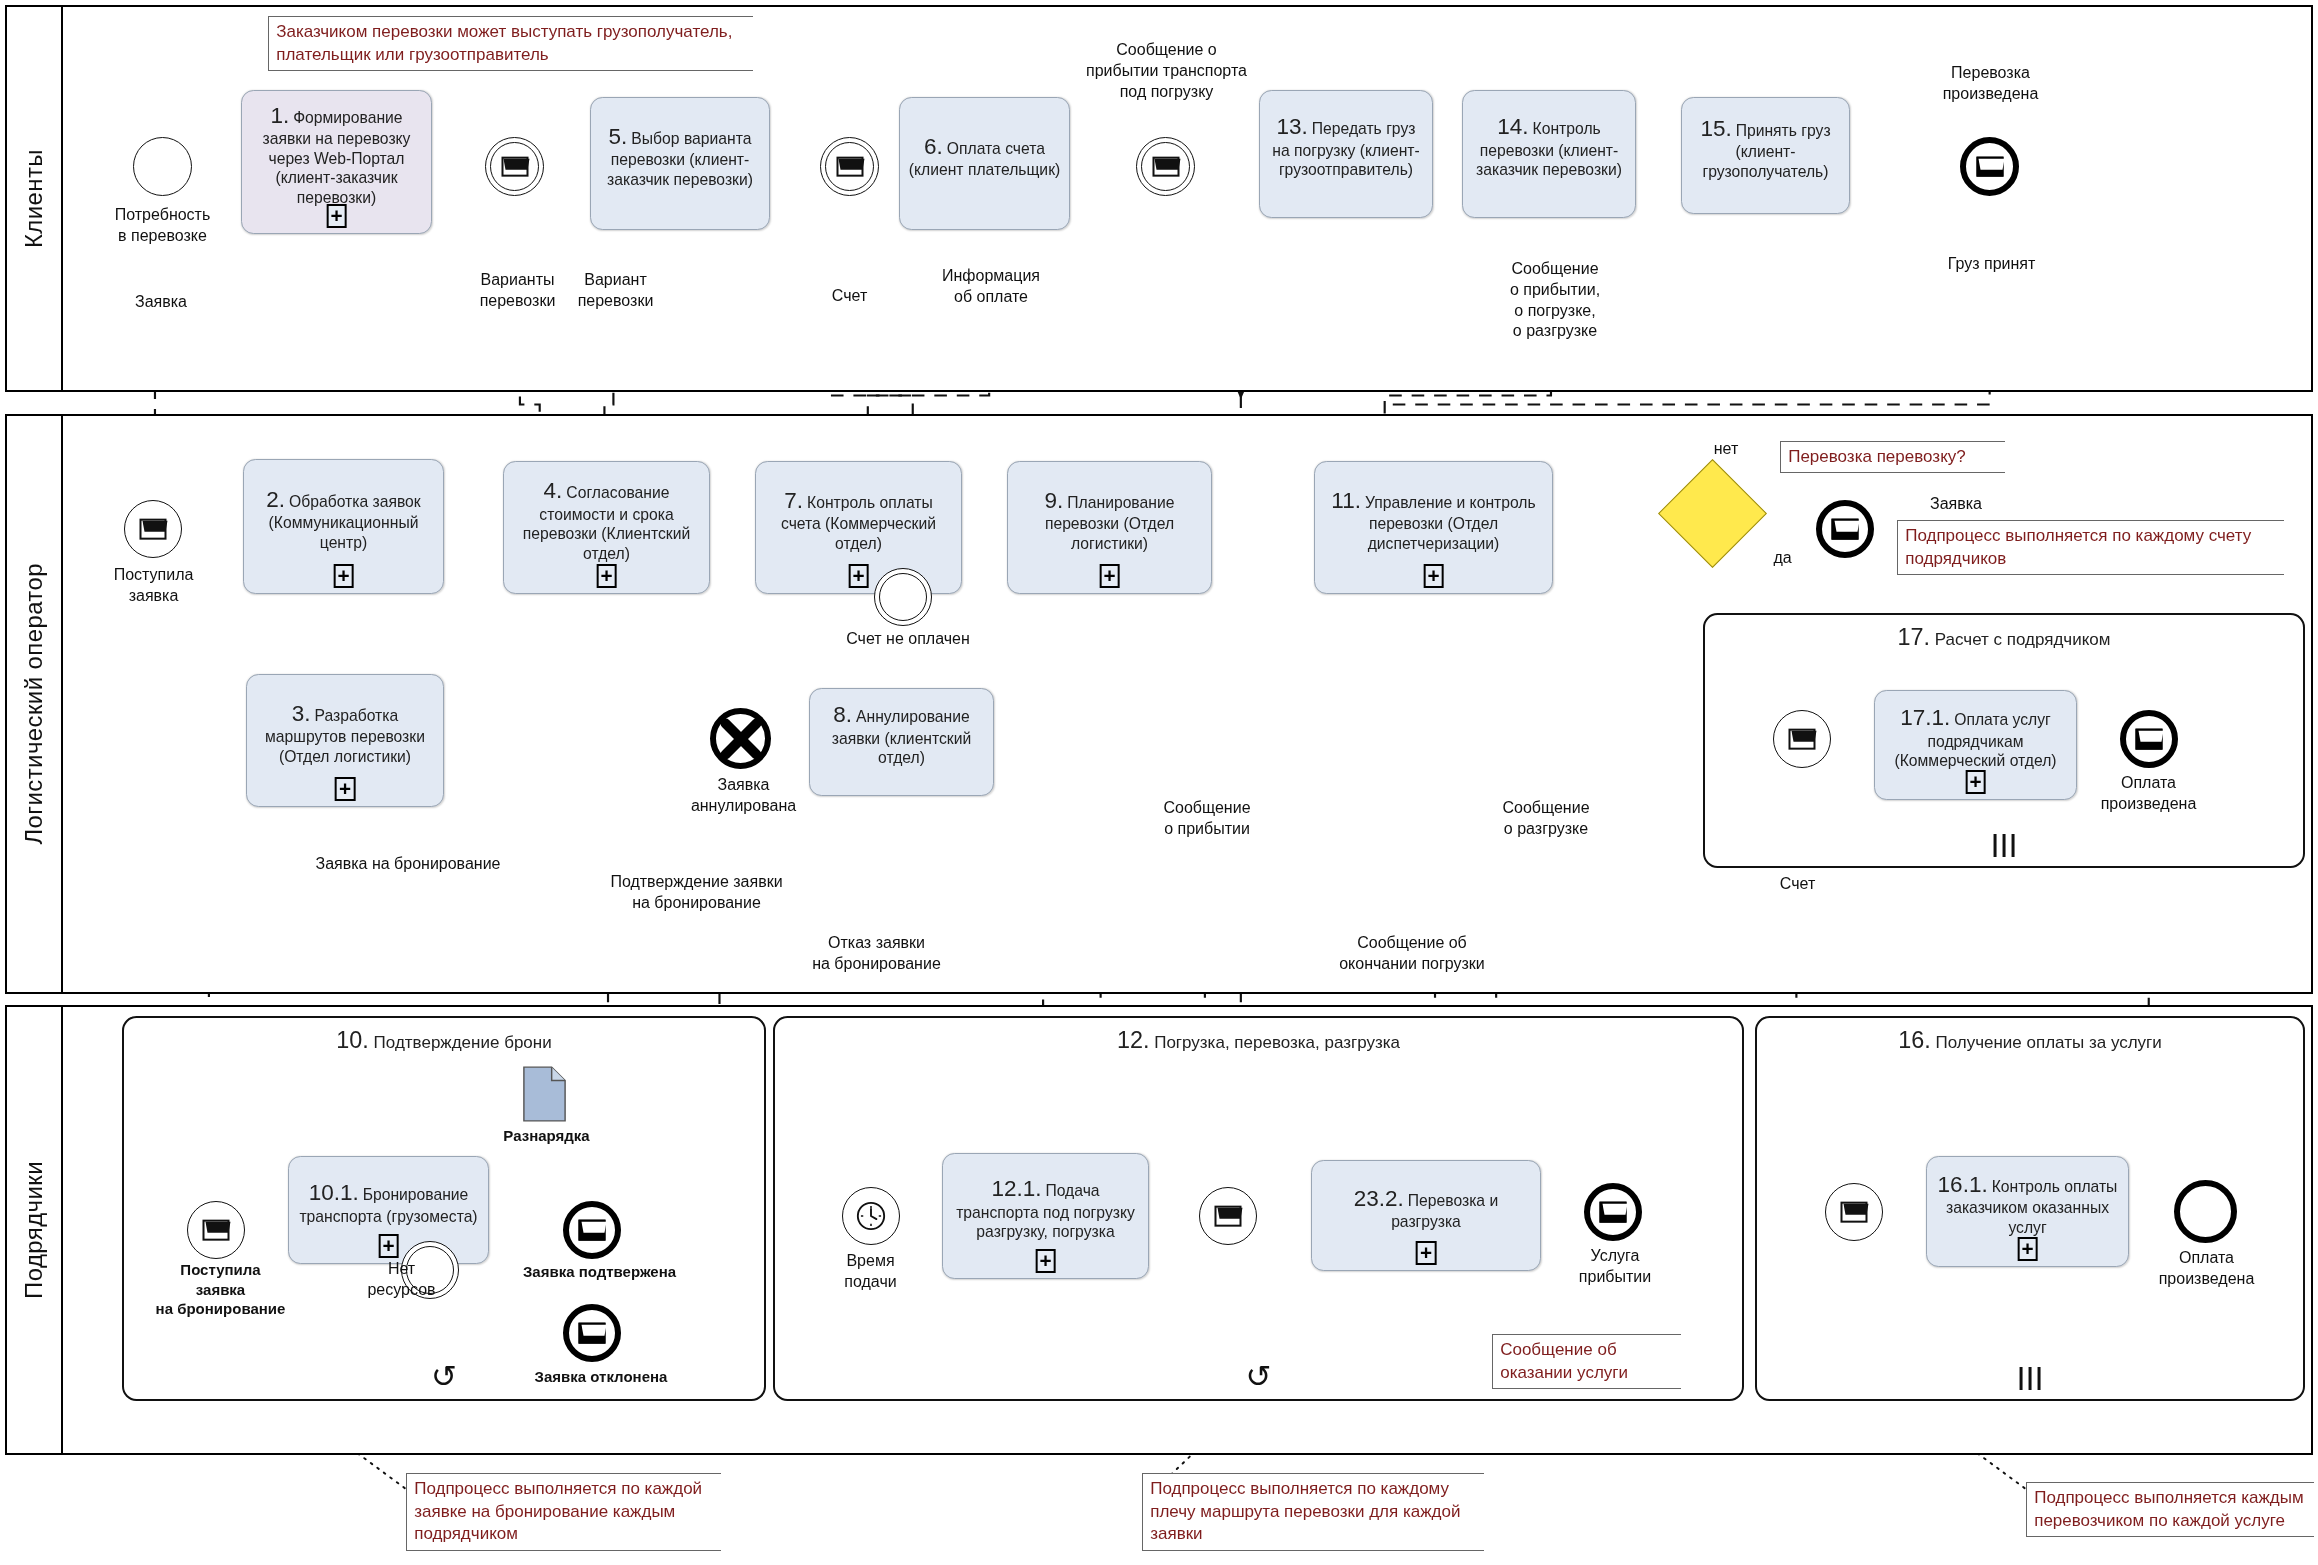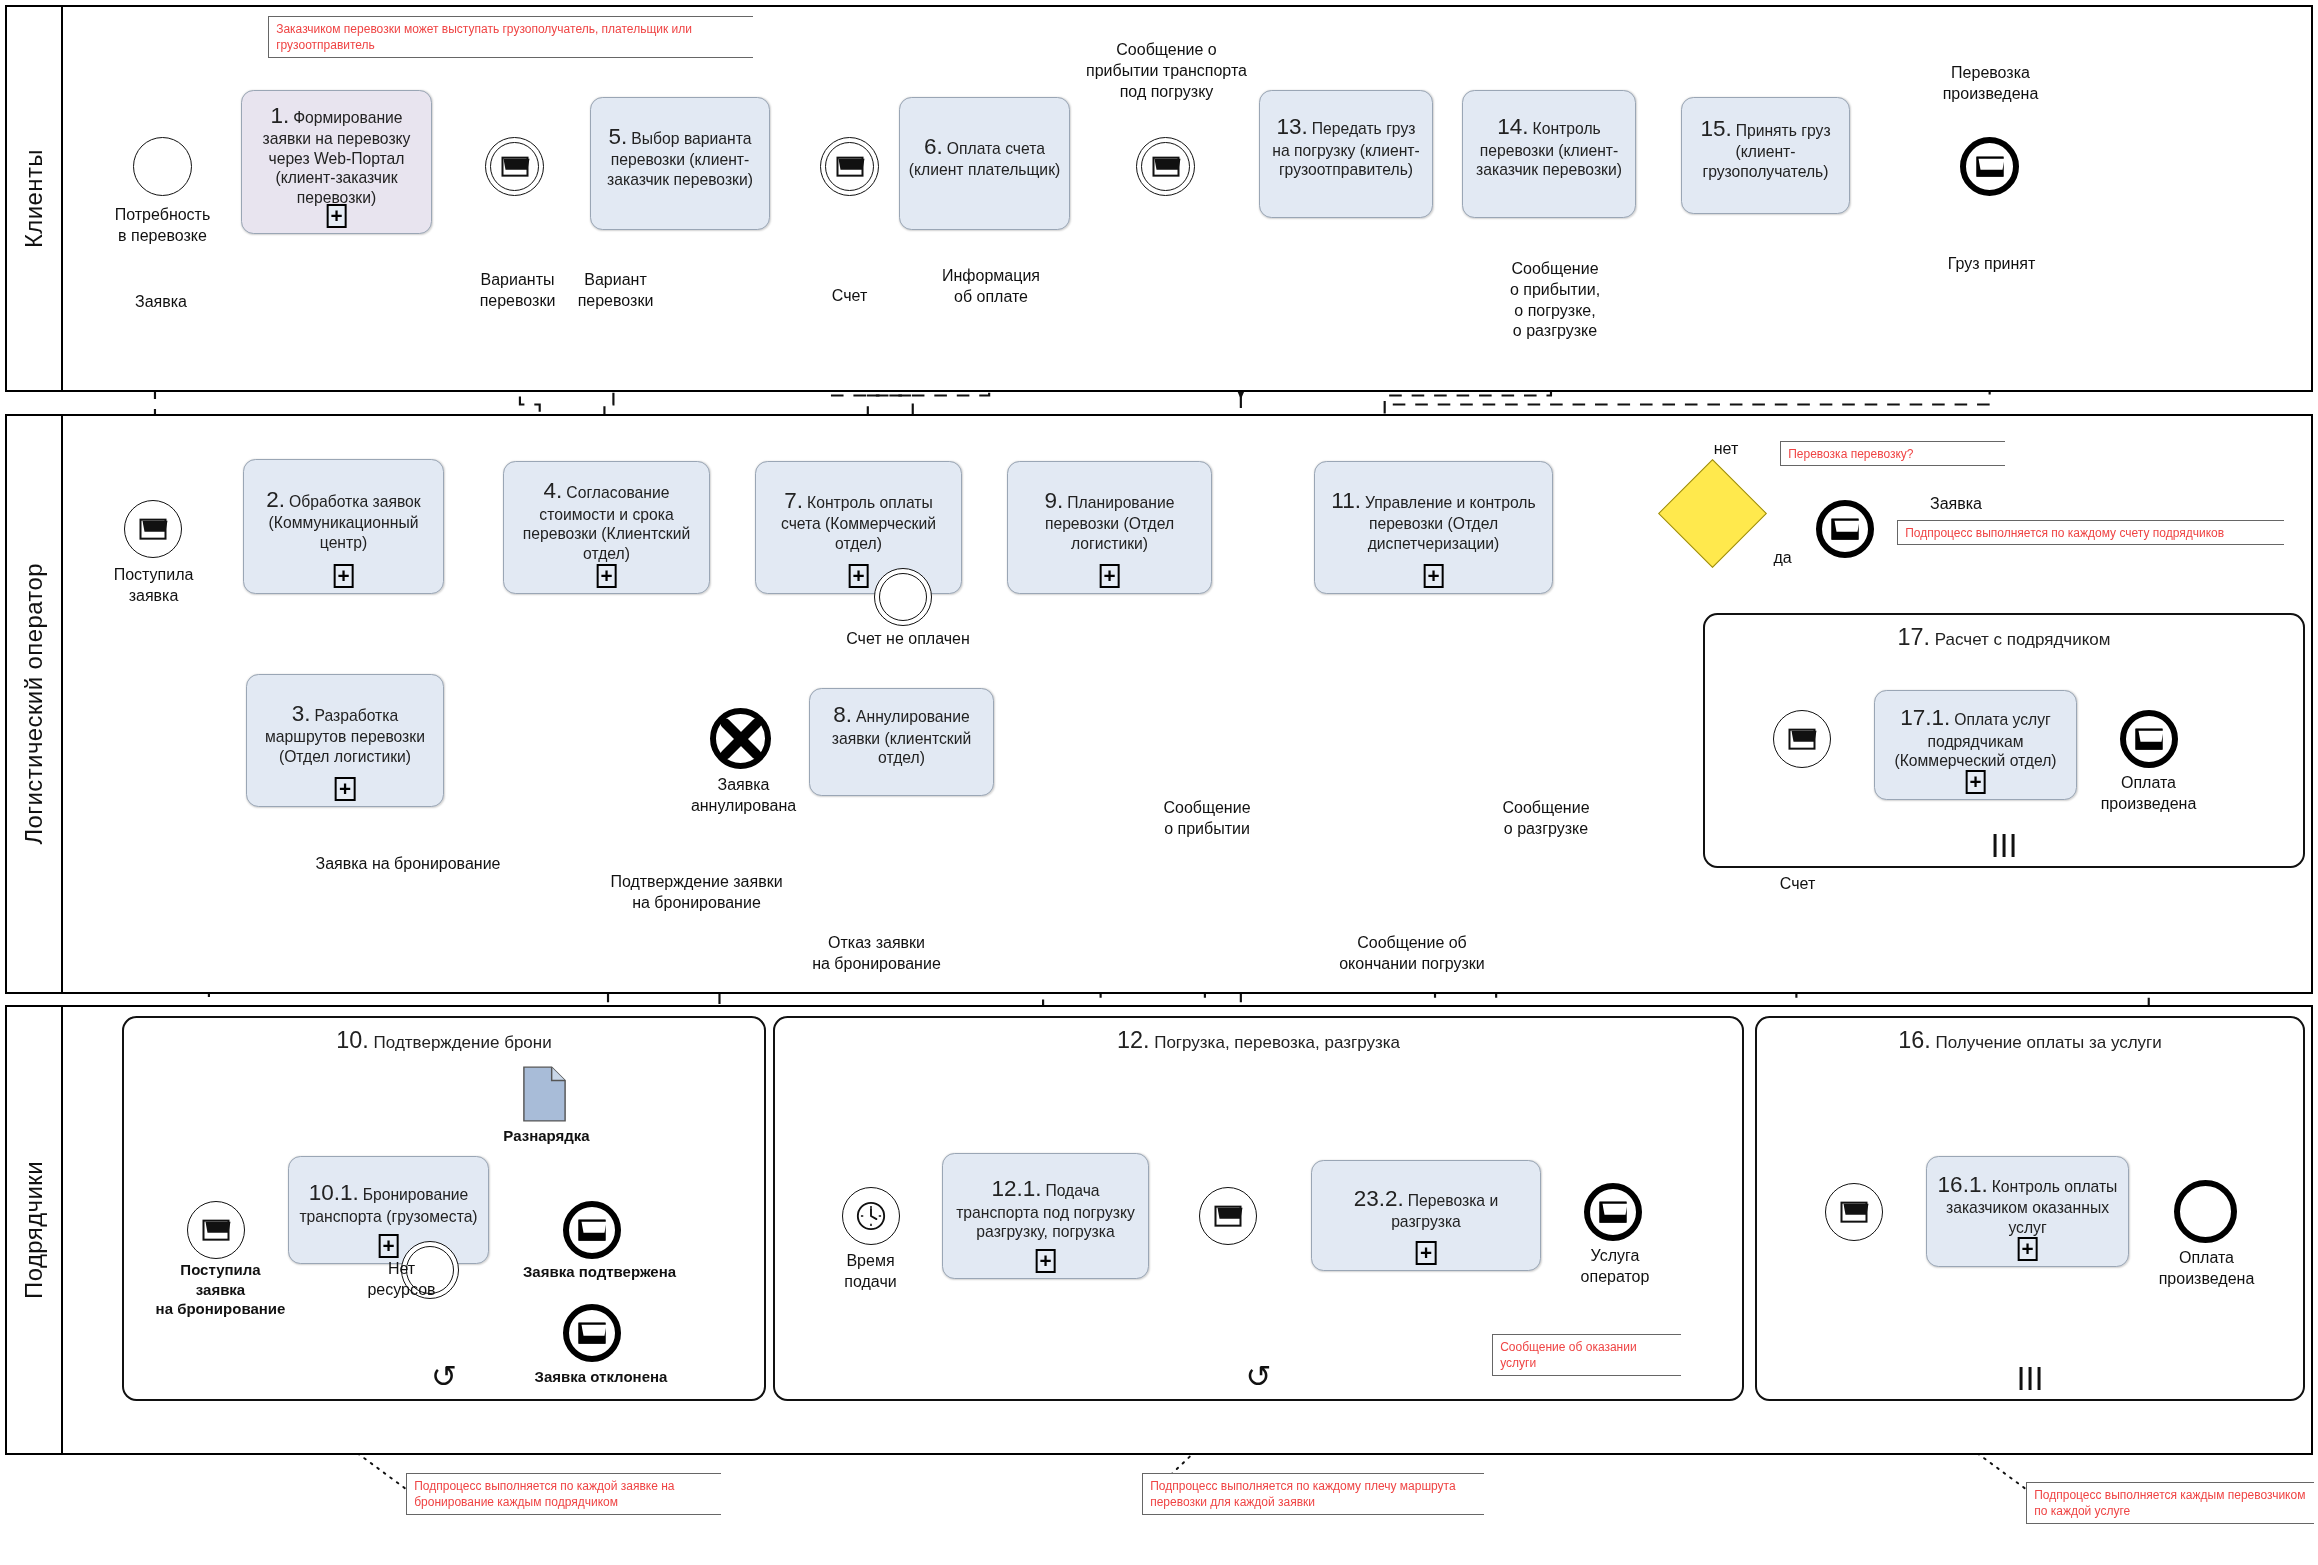--- a/index.html
+++ b/index.html
@@ -87,21 +87,21 @@
     font-size:0; letter-spacing:0;
   }
   .marker-multi i {
     display:inline-block; width:3.6px; height:23.4px; background:#111; margin:0 2.7px;
   }
 
   
   .annot {
     position:absolute; border-left:1.8px solid #666; border-top:1.8px solid #666;
     border-bottom:1.8px solid #666; padding:3.6px 5.4px 3.6px 7.2px;
-    font-size:12px; color:#ef4444; line-height:1.35; background:#fff;
+    font-size:17px; color:#7f1d1d; line-height:1.35; background:#fff;
   }
 
   
   .lbl {
     position:absolute; font-size:16px; color:#111; text-align:center;
     line-height:1.3; white-space:pre-line;
   }
   .lbl.bold { font-weight:bold; }
   .lbl.small { font-size:15px; }
 
@@ -576,21 +576,21 @@
       <span class="tnum">23.2.</span>
       <span class="ttext">Перевозка и разгрузка</span>
     </div>
     <div class="marker-plus">+</div>
   </div>
 
   <div class="ev end" style="left:1584px; top:1183px; width:58px; height:58px;">
     <div class="env filled"></div>
   </div>
   <div class="lbl" style="left:1552px; top:1246px; width:126px;">Услуга
-оператор</div>
+прибытии</div>
 
   <div class="annot" style="left:1492px; top:1334px; width:189px;">
     <span>Сообщение об оказании услуги</span>
   </div>
 
   <div class="annot" style="left:1142px; top:1473px; width:342px;">
     <span>Подпроцесс выполняется по каждому плечу маршрута перевозки для каждой заявки</span>
   </div>
 
   <div class="subproc" style="left:1755px; top:1016px; width:550px; height:385px;">

